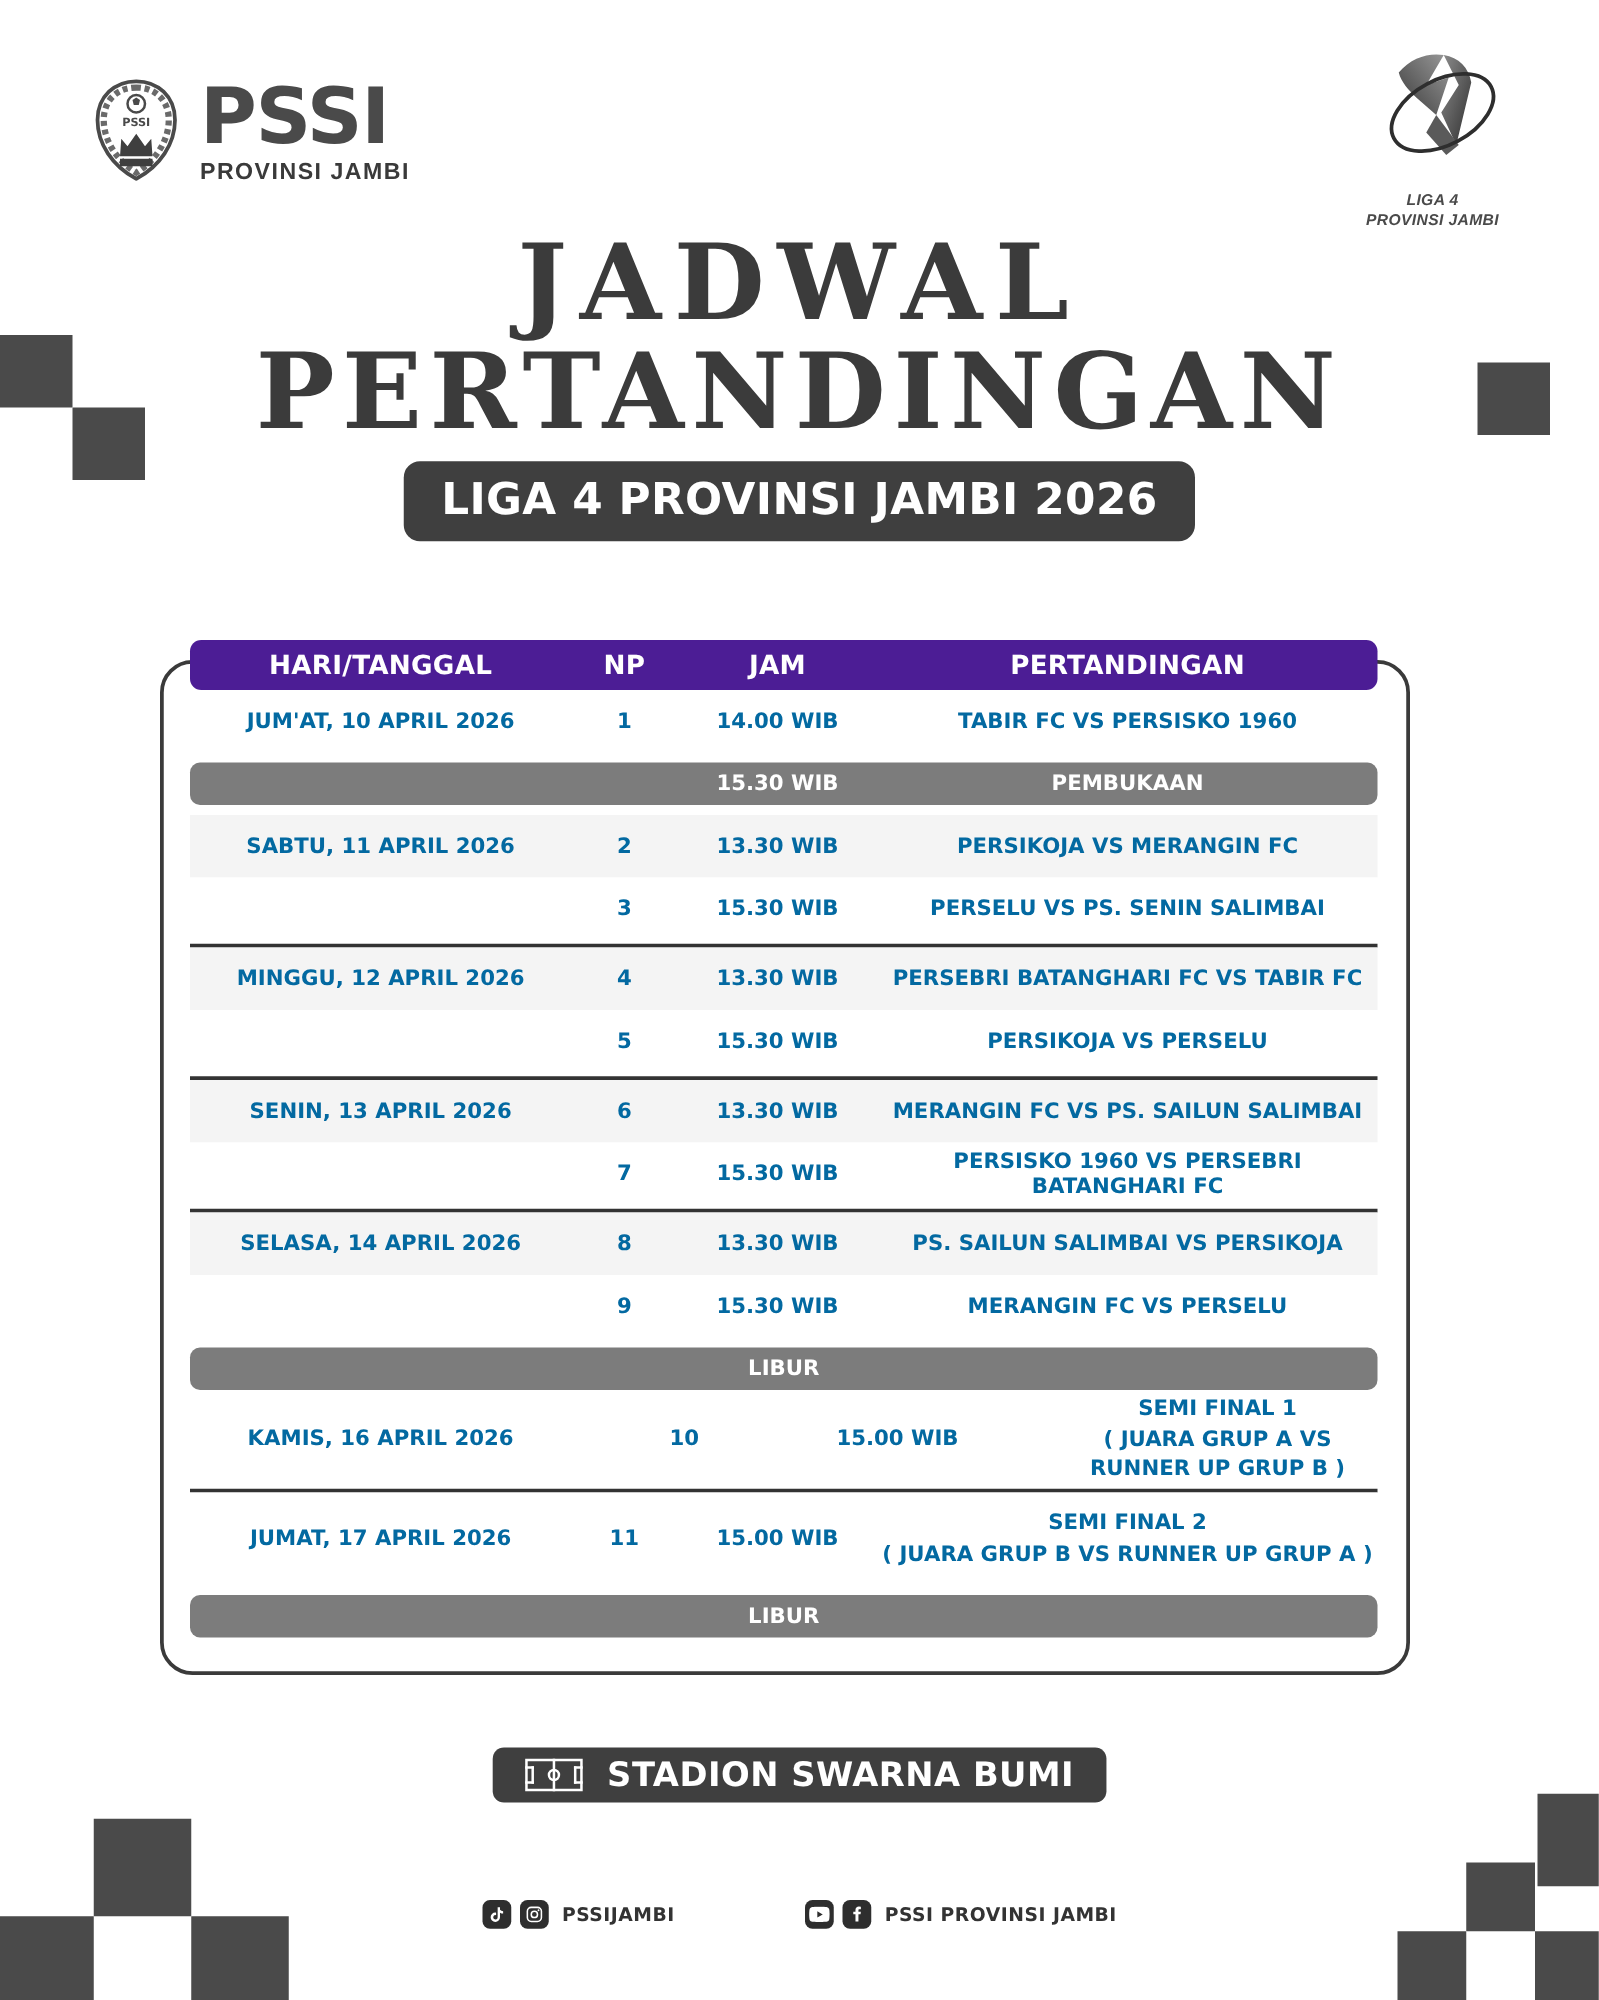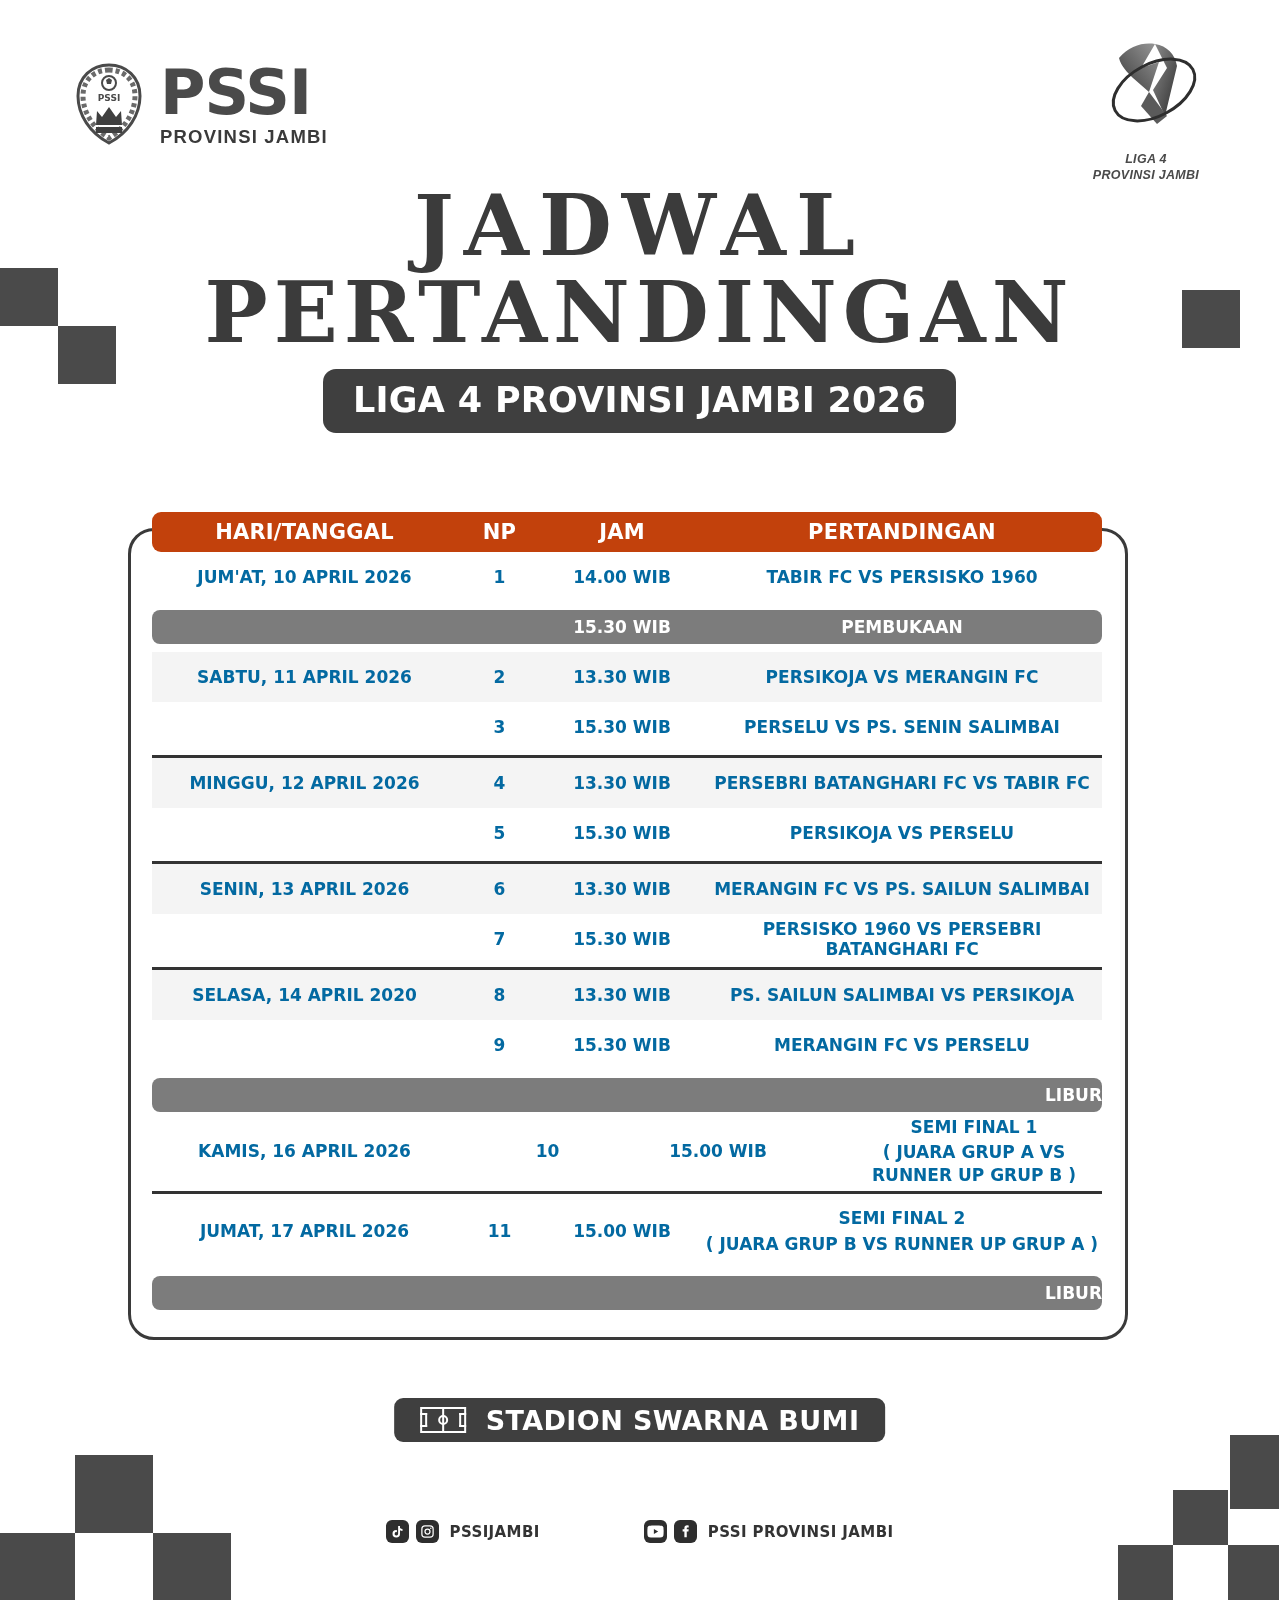--- a/index.html
+++ b/index.html
@@ -39,21 +39,21 @@
   
   .frame{
     position:absolute;left:128px;top:528px;width:1000px;height:812px;
     border:3px solid #3a3a3a;border-radius:26px;
     box-sizing:border-box;
   }
 
   .table{position:absolute;left:152px;top:512px;width:950px;}
 
   .hdr{
-    background:#c2410c;color:#fff;border-radius:9px;
+    background:#4c1d95;color:#fff;border-radius:9px;
     height:40px;display:flex;align-items:center;
     font-size:21px;font-weight:bold;letter-spacing:.2px;
     font-family:"DejaVu Sans",sans-serif;
   }
 
   .row{display:flex;align-items:center;font-size:17px;font-weight:bold;
        font-family:"DejaVu Sans",sans-serif;color:#0369a1;}
 
   .c-date{width:305px;text-align:center;flex:0 0 305px;}
   .c-np{width:85px;text-align:center;flex:0 0 85px;}
@@ -61,21 +61,21 @@
   .c-match{flex:1 1 auto;text-align:center;}
 
   .r-shade{background:#f4f4f4;}
   .r-plain{background:#ffffff;}
 
   .band{
     height:34px;border-radius:8px;background:#7c7c7c;color:#fff;
     display:flex;align-items:center;font-size:17px;font-weight:bold;
     font-family:"DejaVu Sans",sans-serif;
   }
-  .band-full{justify-content:flex-end;}
+  .band-full{justify-content:center;}
 
   .sep{height:3px;background:#333;margin:3px 0 0;}
 
   .two-line{display:flex;flex-direction:column;gap:3px;line-height:1.3;}
   .sub-par{font-size:17px;font-weight:bold;}
 
   
   .stadium{
     position:absolute;left:50%;transform:translateX(-50%);top:1398px;
     background:#3f3f3f;color:#fff;border-radius:9px;
@@ -227,21 +227,21 @@
         <div class="c-match">MERANGIN FC VS PS. SAILUN SALIMBAI</div>
       </div>
       <div class="row r-plain" style="height: 50px;">
         <div class="c-date"></div>
         <div class="c-np">7</div>
         <div class="c-jam">15.30 WIB</div>
         <div class="c-match">PERSISKO 1960 VS PERSEBRI BATANGHARI FC</div>
       </div>
       <div class="sep"></div>
       <div class="row r-shade" style="height: 50px;">
-        <div class="c-date">SELASA, 14 APRIL 2020</div>
+        <div class="c-date">SELASA, 14 APRIL 2026</div>
         <div class="c-np">8</div>
         <div class="c-jam">13.30 WIB</div>
         <div class="c-match">PS. SAILUN SALIMBAI VS PERSIKOJA</div>
       </div>
       <div class="row r-plain" style="height: 50px;">
         <div class="c-date"></div>
         <div class="c-np">9</div>
         <div class="c-jam">15.30 WIB</div>
         <div class="c-match">MERANGIN FC VS PERSELU</div>
       </div>

